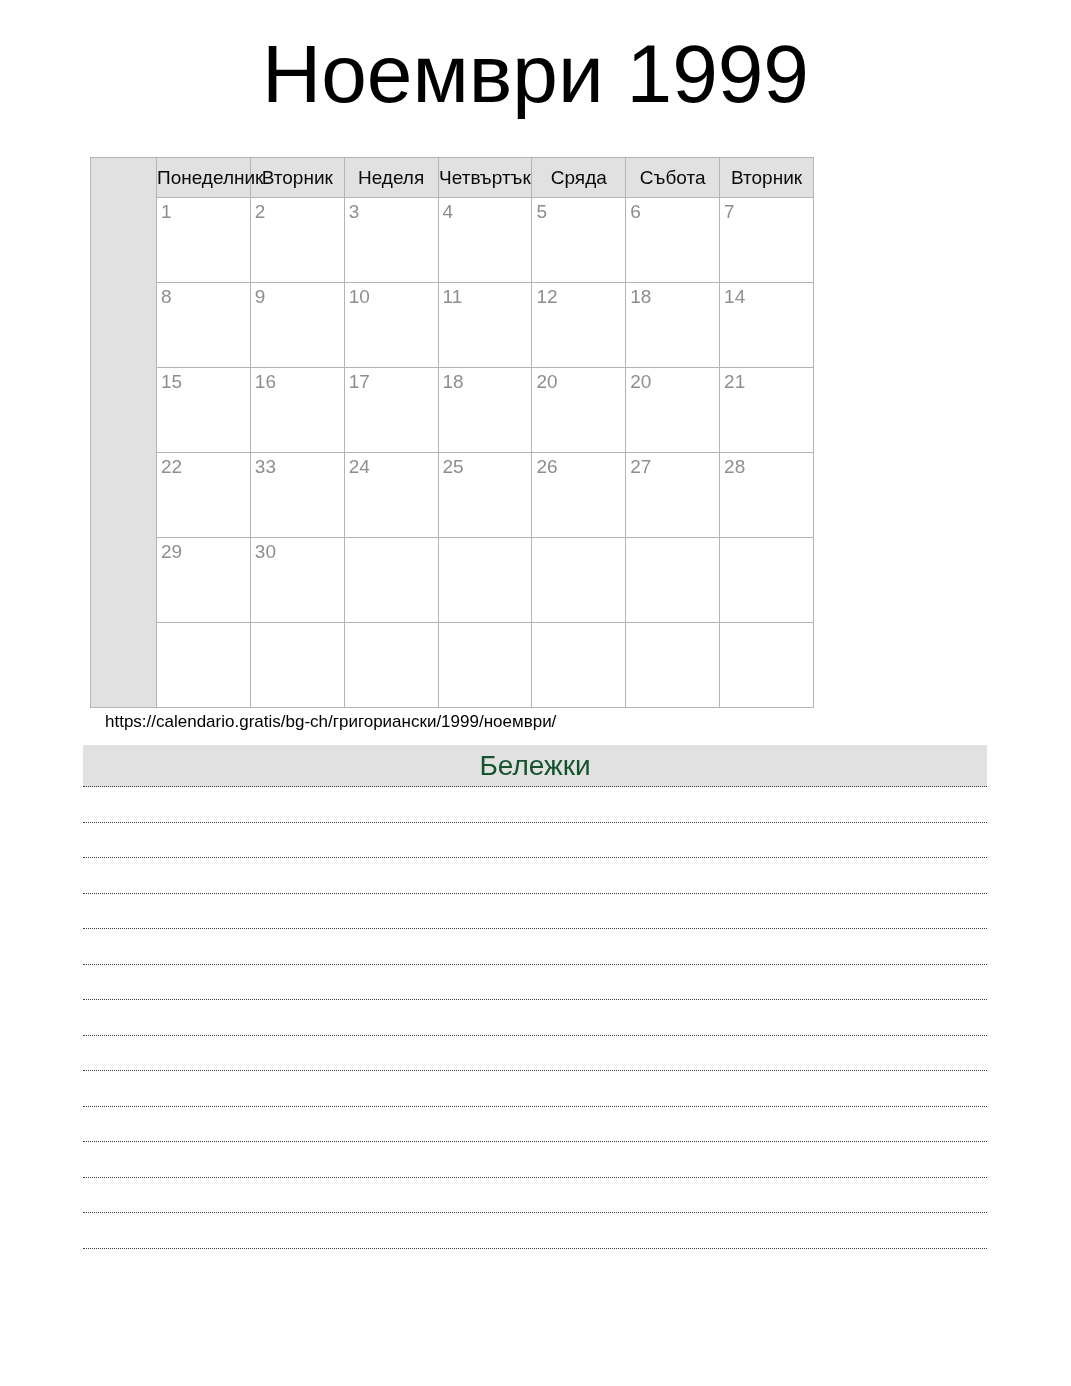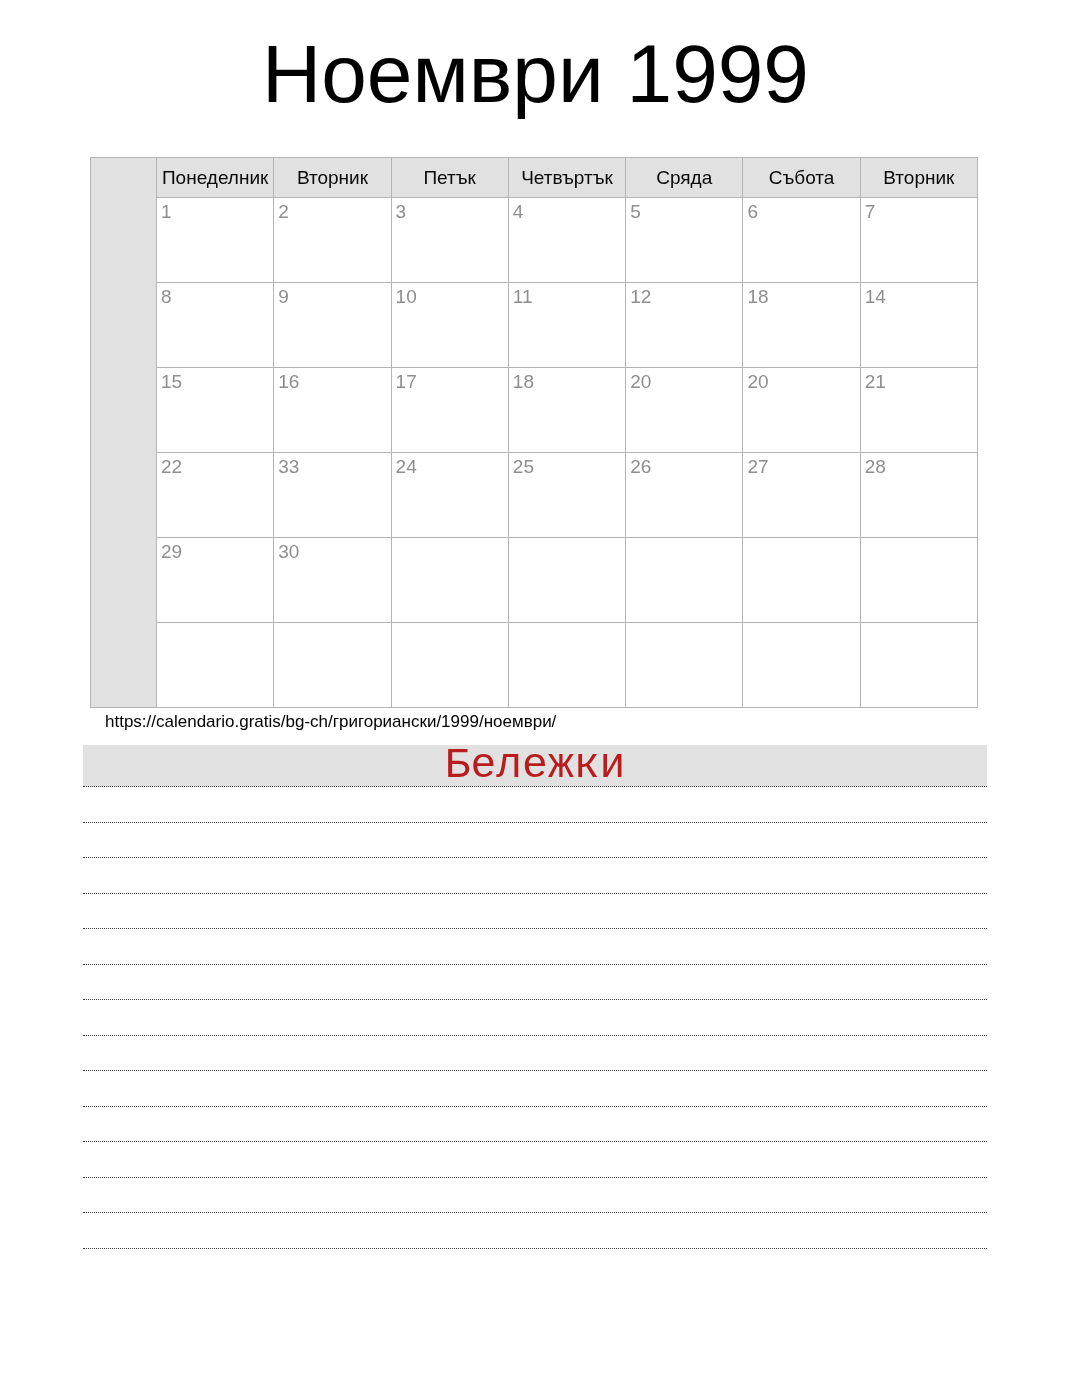--- a/index.html
+++ b/index.html
@@ -13,21 +13,21 @@
   
   .title {
     position: absolute; top: 28px; left: 0; width: 1071px;
     text-align: center; font-size: 82px; line-height: 92px;
     font-weight: 400; color: var(--title-color, #000);
     letter-spacing: 0px; white-space: nowrap;
   }
 
   
   table.calendar {
-    position: absolute; left: 90px; top: 157px; width: 888px;
+    position: absolute; left: 90px; top: 157px; width: 724px;
     border-collapse: collapse; table-layout: fixed;
   }
   table.calendar col.gutter-col { width: 66px; }
   table.calendar th, table.calendar td {
     border: 1px solid var(--grid-border, #b4b4b4);
   }
   table.calendar th.weekday {
     height: 40px; background: var(--header-bg, #e1e1e1);
     font-size: 19px; font-weight: 400; color: #0a0a0a;
     text-align: center; vertical-align: middle;
@@ -52,21 +52,21 @@
   
   .notes {
     position: absolute; left: 83px; top: 745px; width: 904px;
   }
   .notes-header {
     height: 42px; background: var(--header-bg, #e1e1e1);
     border-bottom: 1px dotted var(--rule-dots, #3c3c3c);
     text-align: center;
   }
   .notes-header .notes-title {
-    font-size: 43px; line-height: 42px; color: #b91c1c; font-weight: 400; font-family: Liberation Mono, monospace;
+    font-size: 28px; line-height: 42px; color: #14532d; font-weight: 400;
   }
   .note-line {
     height: 35.5px;
     border-bottom: 1px dotted var(--rule-dots, #3c3c3c);
   }
 </style>
 </head>
 <body>
 
 <div class="page">
@@ -83,21 +83,21 @@
         <col>
         <col>
         <col>
     </colgroup>
     <tbody id="calendar-body">
       <tr>
         <td class="gutter" rowspan="7"></td>
 
       <th class="weekday">Понеделник</th>
           <th class="weekday">Вторник</th>
-          <th class="weekday">Петък</th>
+          <th class="weekday">Неделя</th>
           <th class="weekday">Четвъртък</th>
           <th class="weekday">Сряда</th>
           <th class="weekday">Събота</th>
           <th class="weekday">Вторник</th>
         </tr>
 
     <tr>
           <td class="day"><span class="num">1</span></td>
           <td class="day"><span class="num">2</span></td>
           <td class="day"><span class="num">3</span></td>

